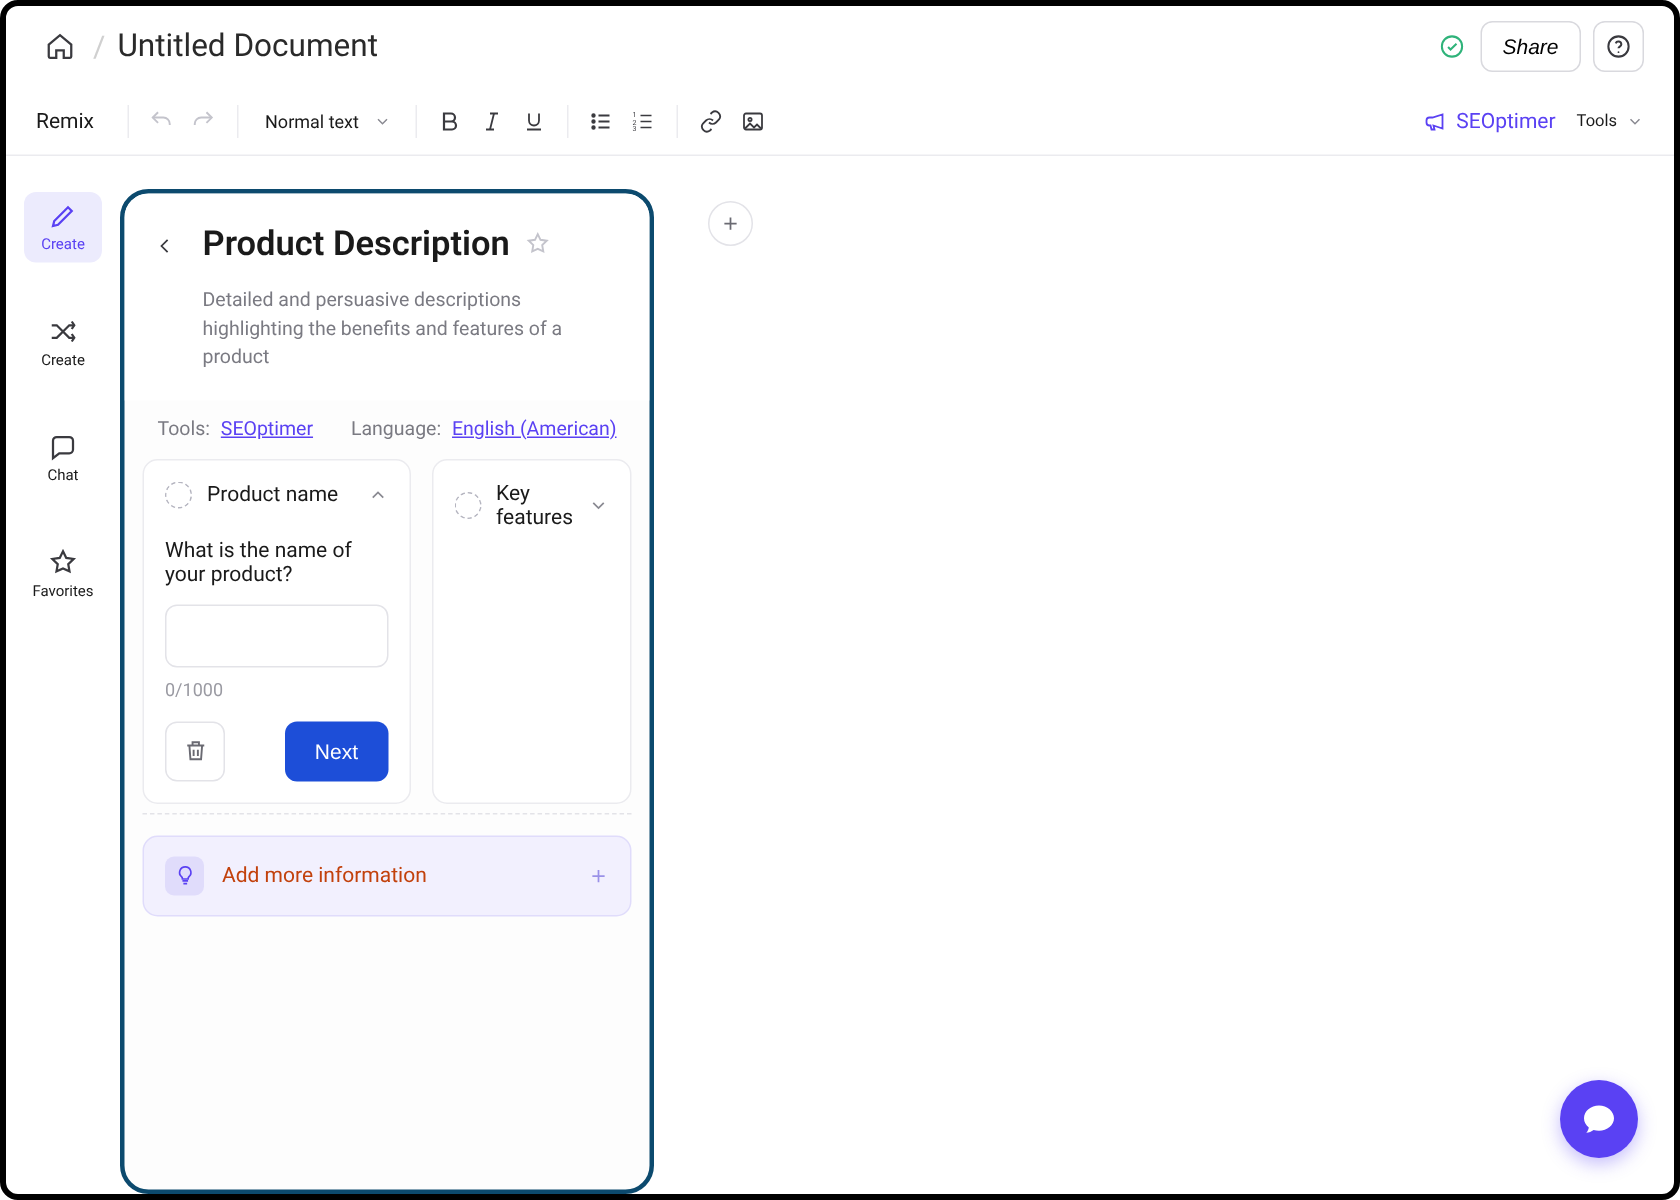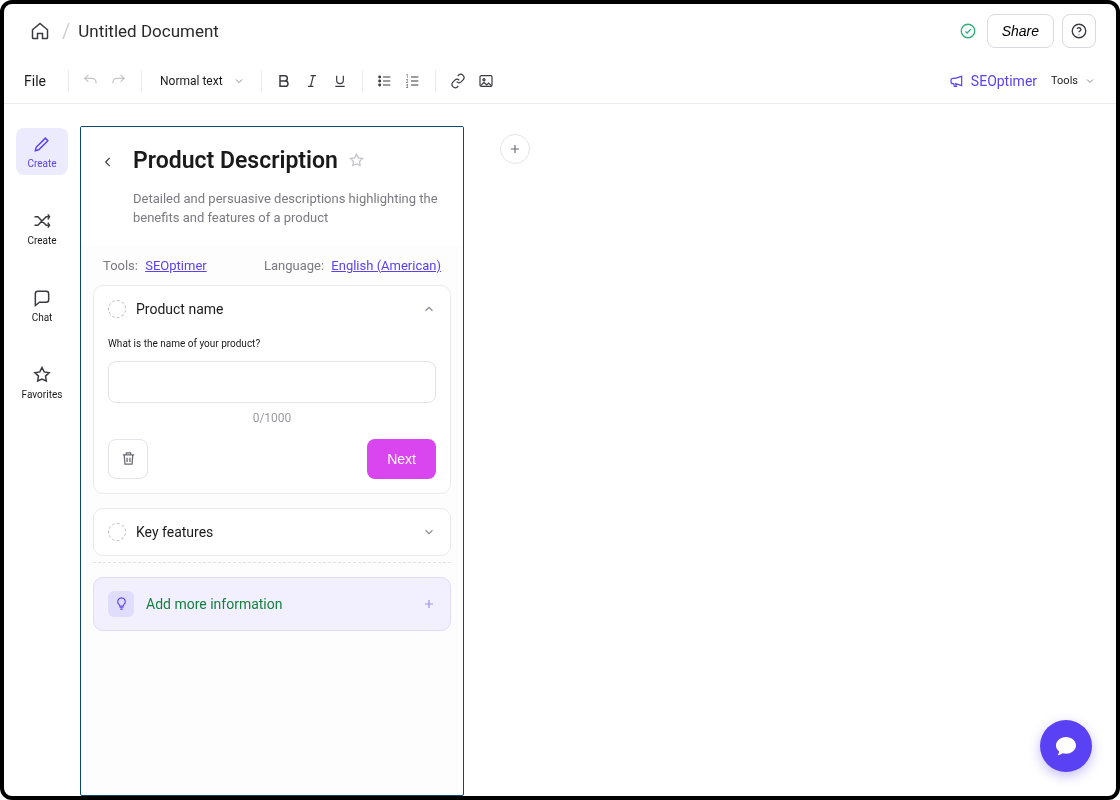--- a/index.html
+++ b/index.html
@@ -3,21 +3,21 @@
 <meta charset="utf-8">
 <style>
   * { box-sizing: border-box; margin: 0; padding: 0; }
   html, body { width: 1120px; height: 800px; font-family: -apple-system, BlinkMacSystemFont, "Segoe UI", Roboto, sans-serif; background: #fff; color: #1a1a1a; overflow: hidden; }
   body { border: 4px solid #000; border-radius: 12px; }
 
   
   .hdr1 { display: flex; align-items: center; height: 54px; padding: 0 20px; border-bottom: 1px solid transparent; }
   .home-btn { width: 32px; height: 32px; display: flex; align-items: center; justify-content: center; border-radius: 6px; cursor: pointer; }
   .hdr1 .sep { color: #d0d0d0; margin: 0 8px 0 6px; font-size: 20px; }
-  .doc-title { font-size: 17px; color: #2a2a2a; flex: 1; }
+  .doc-title { font-size: 21px; color: #2a2a2a; flex: 1; }
   .status-check { width: 22px; height: 22px; display: flex; align-items: center; justify-content: center; margin-right: 8px; }
   .share-btn { height: 34px; padding: 0 14px; border: 1px solid #d9d9de; border-radius: 8px; background: #fff; font-size: 14px; cursor: pointer; margin-right: 8px; font-style: italic; }
   .help-btn { width: 34px; height: 34px; border: 1px solid #d9d9de; border-radius: 8px; background: #fff; display: flex; align-items: center; justify-content: center; cursor: pointer; }
 
   
   .hdr2 { display: flex; align-items: center; height: 46px; padding: 0 20px; border-bottom: 1px solid #ebebef; }
   .file-lbl { font-size: 14px; color: #1a1a1a; margin-right: 14px; cursor: pointer; }
   .vdiv { width: 1px; height: 22px; background: #ebebef; margin: 0 8px; }
   .tbtn { width: 28px; height: 28px; display: flex; align-items: center; justify-content: center; border-radius: 5px; cursor: pointer; color: #3a3a3f; }
   .tbtn.disabled { color: #c4c4cc; cursor: default; }
@@ -28,49 +28,49 @@
 
   
   .main { display: flex; height: calc(800px - 8px - 54px - 46px); }
   .sidebar { width: 76px; display: flex; flex-direction: column; align-items: center; padding-top: 24px; gap: 30px; }
   .sb-item { width: 52px; display: flex; flex-direction: column; align-items: center; gap: 4px; cursor: pointer; padding: 6px 0; border-radius: 8px; }
   .sb-item.active { background: #ecebfd; color: #5a41f3; }
   .sb-item .lbl { font-size: 10px; }
   .sb-item svg { stroke: #3a3a3f; }
   .sb-item.active svg { stroke: #5a41f3; }
 
-  .panel { width: 384px; margin-top: 22px; border: 1px solid #0c4a6e; border-radius: 2px; display: flex; flex-direction: column; background: #fdfdfd; overflow: hidden; }
+  .panel { width: 356px; margin-top: 22px; border: 3px solid #0c4a6e; border-radius: 19px; display: flex; flex-direction: column; background: #fdfdfd; overflow: hidden; }
   .panel-hd { display: flex; gap: 14px; padding: 20px 22px 18px 16px; align-items: flex-start; background: #fff; }
   .back-btn { width: 22px; height: 22px; display: flex; align-items: center; justify-content: center; cursor: pointer; margin-top: 4px; flex-shrink: 0; }
   .panel-title-row { display: flex; align-items: center; gap: 10px; }
   .panel-title { font-size: 23px; font-weight: 600; }
   .panel-sub { font-size: 13px; color: #7a7a82; margin-top: 16px; line-height: 1.45; }
 
   .meta-row { display: flex; justify-content: space-between; padding: 12px 22px; font-size: 13px; }
   .meta-row .k { color: #7a7a82; margin-right: 4px; }
   .meta-row a { color: #5a41f3; text-decoration: underline; cursor: pointer; }
 
-  .card-stack { padding: 0 12px; display: flex; flex-direction: column; gap: 14px; }
+  .card-stack { padding: 0 12px; display: flex; flex-direction: row; gap: 14px; }
   .card { border: 1px solid #ebebef; border-radius: 10px; background: #fff; }
   .card-hd { display: flex; align-items: center; padding: 14px 14px; gap: 10px; cursor: pointer; }
   .card-hd .step-icon { width: 18px; height: 18px; border: 1.5px dashed #b5b5c0; border-radius: 50%; flex-shrink: 0; }
   .card-hd .ttl { font-size: 14px; flex: 1; }
   .card-body { padding: 0 14px 14px; }
-  .q { font-size: 10px; margin: 6px 0 12px; }
+  .q { font-size: 14px; margin: 6px 0 12px; }
   .text-in { width: 100%; height: 42px; border: 1px solid #e3e3e8; border-radius: 8px; padding: 0 12px; font-size: 14px; outline: none; }
-  .char-ct { text-align: center; font-size: 12px; color: #9a9aa2; margin-top: 8px; }
+  .char-ct { text-align: left; font-size: 12px; color: #9a9aa2; margin-top: 8px; }
   .card-ft { display: flex; justify-content: space-between; align-items: center; margin-top: 14px; }
   .del-btn { width: 40px; height: 40px; border: 1px solid #e3e3e8; border-radius: 8px; background: #fff; display: flex; align-items: center; justify-content: center; cursor: pointer; }
-  .next-btn { height: 40px; padding: 0 20px; border: none; border-radius: 8px; background: #d946ef; color: #fff; font-size: 14px; font-weight: 500; cursor: pointer; }
+  .next-btn { height: 40px; padding: 0 20px; border: none; border-radius: 8px; background: #1d4ed8; color: #fff; font-size: 14px; font-weight: 500; cursor: pointer; }
 
   .dash-div { border: none; border-top: 1.5px dashed #e3e3e8; margin: 6px 12px 0; }
 
   .add-more { margin: 14px 12px 0; border: 1px solid #e0dcfb; background: #f2f0fe; border-radius: 10px; display: flex; align-items: center; padding: 13px 14px; gap: 12px; cursor: pointer; }
   .add-more .bulb { width: 26px; height: 26px; border-radius: 6px; background: #e0dcfb; display: flex; align-items: center; justify-content: center; }
-  .add-more .txt { flex: 1; font-size: 14px; color: #15803d; }
+  .add-more .txt { flex: 1; font-size: 14px; color: #c2410c; }
 
   .canvas { flex: 1; position: relative; }
   .plus-btn { position: absolute; top: 30px; left: 36px; width: 30px; height: 30px; border: 1px solid #e3e3e8; border-radius: 50%; display: flex; align-items: center; justify-content: center; cursor: pointer; color: #6a6a72; background: #fff; }
 
   .chat-fab { position: absolute; bottom: 24px; right: 24px; width: 52px; height: 52px; border-radius: 50%; background: #5a41f3; display: flex; align-items: center; justify-content: center; cursor: pointer; box-shadow: 0 4px 12px rgba(90,65,243,.35); }
 
   svg { display: block; }
 </style>
 </head>
 <body>
@@ -93,21 +93,21 @@
   <div class="help-btn">
     <svg width="18" height="18" viewBox="0 0 24 24" fill="none" stroke="#3a3a3f" stroke-width="1.8">
         <circle cx="12" cy="12" r="9"></circle>
         <path d="M9.5 9.2a2.6 2.6 0 0 1 5 1c0 1.7-2.5 2-2.5 3.3"></path>
         <circle cx="12" cy="17" r=".8" fill="#3a3a3f" stroke="none"></circle>
       </svg>
   </div>
 </div>
 
 <div class="hdr2">
-  <div class="file-lbl">File</div>
+  <div class="file-lbl">Remix</div>
   <div class="vdiv"></div>
   <div class="tbtn disabled">
     <svg width="17" height="17" viewBox="0 0 24 24" fill="none" stroke="currentColor" stroke-width="1.8">
         <path d="M9 14 4 9l5-5"></path>
         <path d="M4 9h10a6 6 0 0 1 6 6v1"></path>
       </svg>
   </div>
   <div class="tbtn disabled">
     <svg width="17" height="17" viewBox="0 0 24 24" fill="none" stroke="currentColor" stroke-width="1.8">
         <path d="m15 14 5-5-5-5"></path>

